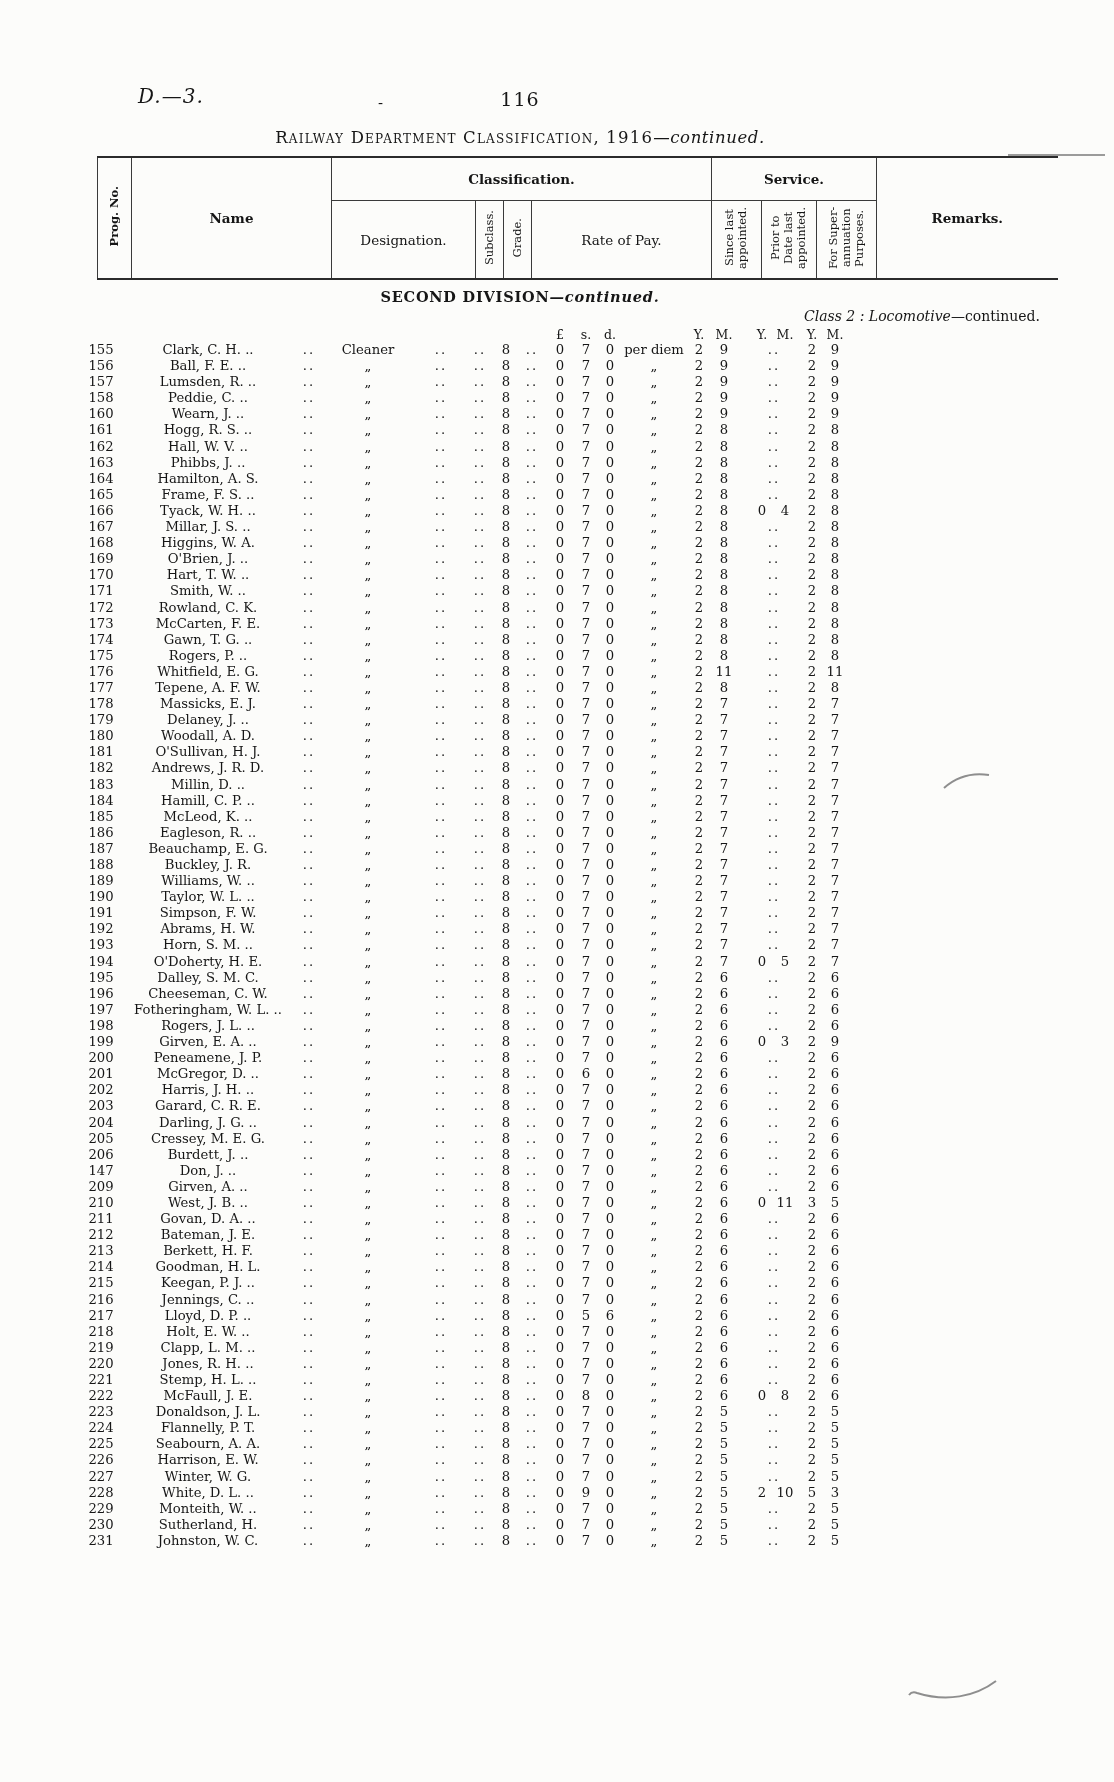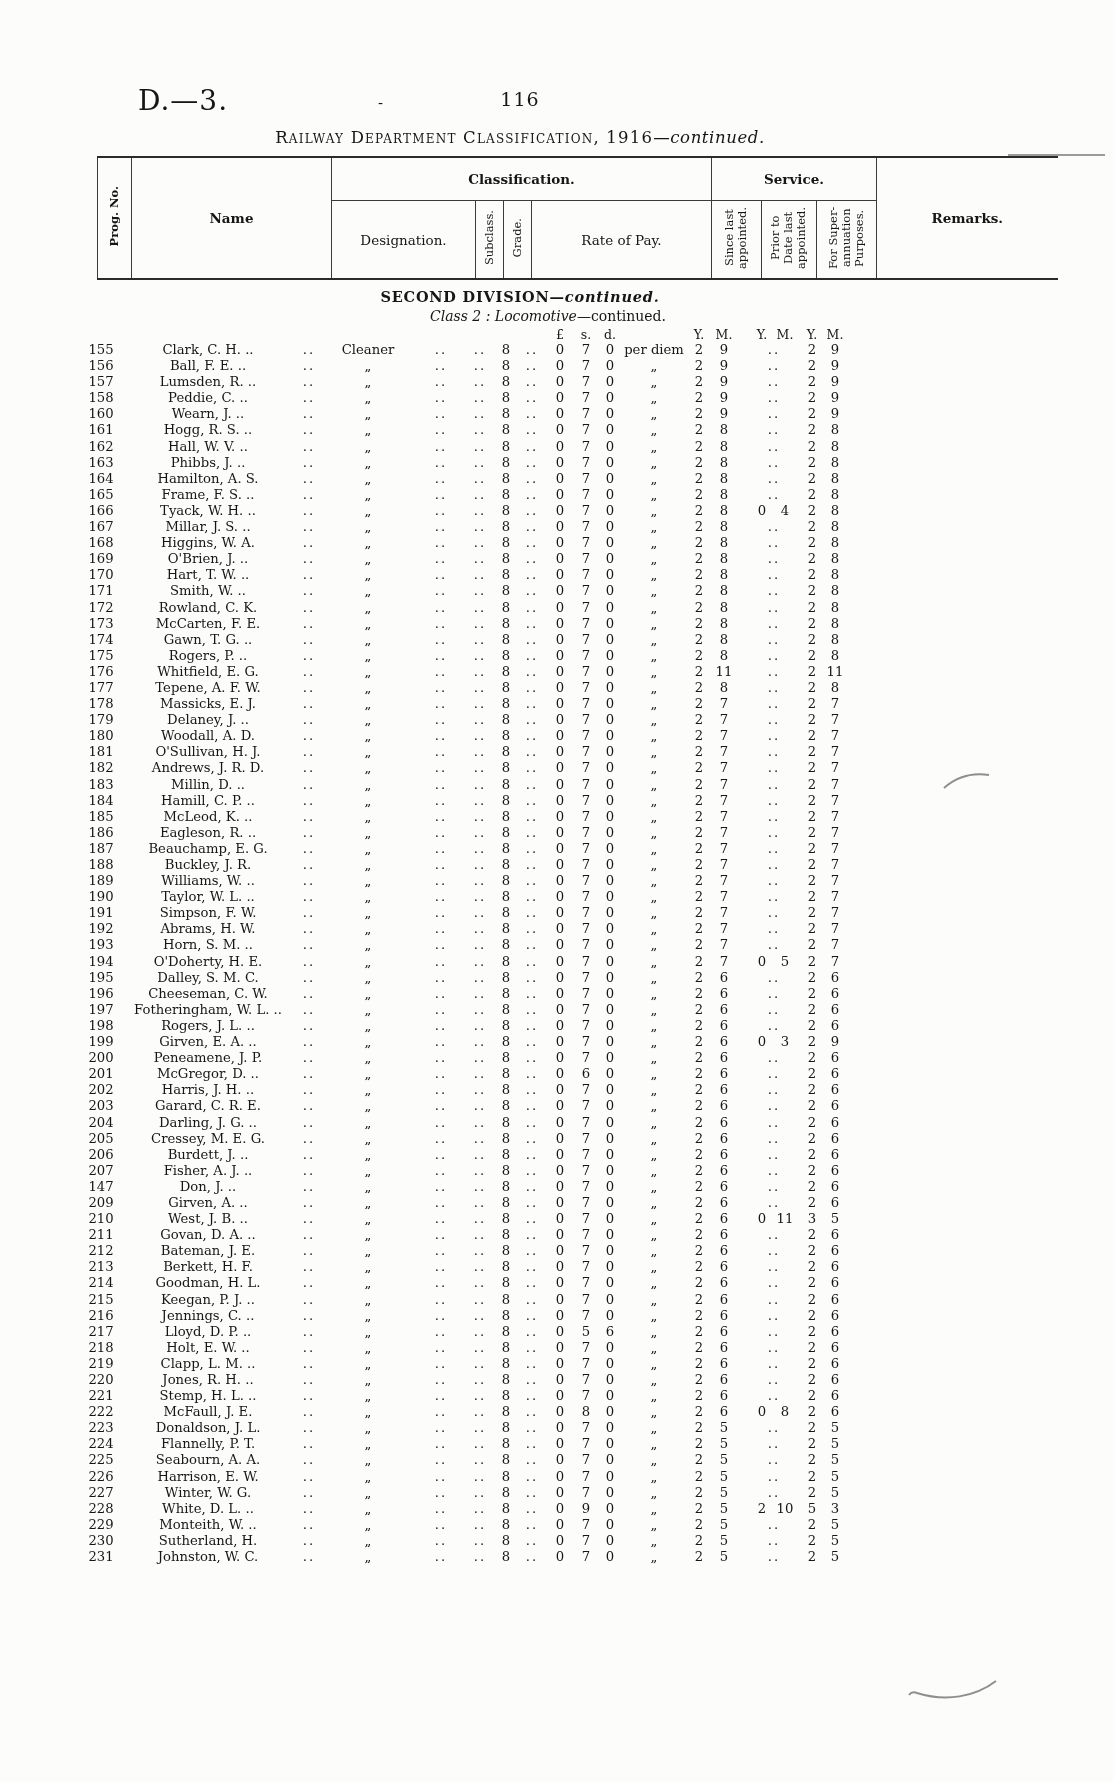--- a/index.html
+++ b/index.html
@@ -1,37 +1,37 @@
 <!DOCTYPE html>
 <html><head>
 <meta charset="utf-8">
 <style>
   html,body{margin:0;padding:0;background:#e8e8e4;}
   .page{position:relative;width:1114px;height:1782px;background:#fcfcfa;overflow:hidden;
         font-family:"DejaVu Serif","Liberation Serif",serif;color:#161616;}
   .abs{position:absolute;}
-  .doc-ref{left:138px;top:84px;font-size:28px;letter-spacing:1px;}
+  .doc-ref{left:138px;top:84px;font-size:20px;letter-spacing:1px;font-style:italic;}
   .mid-dash{left:378px;top:94px;font-size:15px;}
   .page-num{left:0;top:88px;width:1040px;text-align:center;font-size:19px;letter-spacing:1px;}
   .doc-title{left:0;top:128px;width:1040px;text-align:center;font-size:16.5px;letter-spacing:.6px;}
   .sc{font-variant:small-caps;letter-spacing:1.2px;text-align:right;}
   .it{font-style:italic;}
   
   .htable{position:absolute;left:97px;top:156px;width:960px;border-collapse:collapse;table-layout:fixed;
           border-top:2px solid #2b2b2b;border-bottom:2px solid #2b2b2b;}
   .htable td{border:1px solid #3a3a3a;padding:0;text-align:center;vertical-align:middle;
              font-size:13.5px;overflow:hidden;}
   .htable td.noright{border-right:none;}
   .htable tr.r1 td{height:42px;font-weight:bold;}
   .htable tr.r2 td{height:74px;}
   .rot{writing-mode:vertical-rl;transform:rotate(180deg);display:inline-block;
        font-size:11.5px;line-height:1.15;white-space:pre-line;}
   
   .sect1{left:0;top:288px;width:1040px;text-align:center;font-size:14.5px;font-weight:bold;letter-spacing:.8px;}
-  .sect2{left:0;top:308px;width:1040px;text-align:center;font-size:14px;padding-left:28px;}
+  .sect2{left:0;top:308px;width:1040px;text-align:right;font-size:14px;}
   
   .dtable{position:absolute;left:85px;top:327px;border-collapse:collapse;table-layout:fixed;}
   .dtable td{padding:0;font-size:13.2px;height:16.1px;line-height:16.1px;white-space:nowrap;
              text-align:center;vertical-align:middle;overflow:visible;}
   .dtable tr.subhead td{font-size:12.5px;height:15px;line-height:15px;}
   .c-no{text-align:right;}
   .c-name{text-align:left;padding-left:6px;}
   .c-desig-first{text-align:left;padding-left:4px;}
   .c-ditto{font-size:12px;}
   .ld{letter-spacing:2px;font-size:12px;color:#1d1d1d;}
@@ -1202,41 +1202,20 @@
           <td class="c-ditto">„</td>
           <td>2</td>
           <td>6</td>
           <td></td>
           <td class="ld" colspan="2">..</td>
           <td></td>
           <td>2</td>
           <td>6</td>
         </tr>
         <tr>
-          <td class="c-no">207</td>
-          <td class="c-name">Fisher, A. J. ..</td>
-          <td class="ld">..</td>
-          <td class="c-ditto">„</td>
-          <td class="ld">..</td>
-          <td class="ld">..</td>
-          <td>8</td>
-          <td class="ld">..</td>
-          <td>0</td>
-          <td>7</td>
-          <td>0</td>
-          <td class="c-ditto">„</td>
-          <td>2</td>
-          <td>6</td>
-          <td></td>
-          <td class="ld" colspan="2">..</td>
-          <td></td>
-          <td>2</td>
-          <td>6</td>
-        </tr>
-        <tr>
           <td class="c-no">147</td>
           <td class="c-name">Don, J. ..</td>
           <td class="ld">..</td>
           <td class="c-ditto">„</td>
           <td class="ld">..</td>
           <td class="ld">..</td>
           <td>8</td>
           <td class="ld">..</td>
           <td>0</td>
           <td>7</td>

